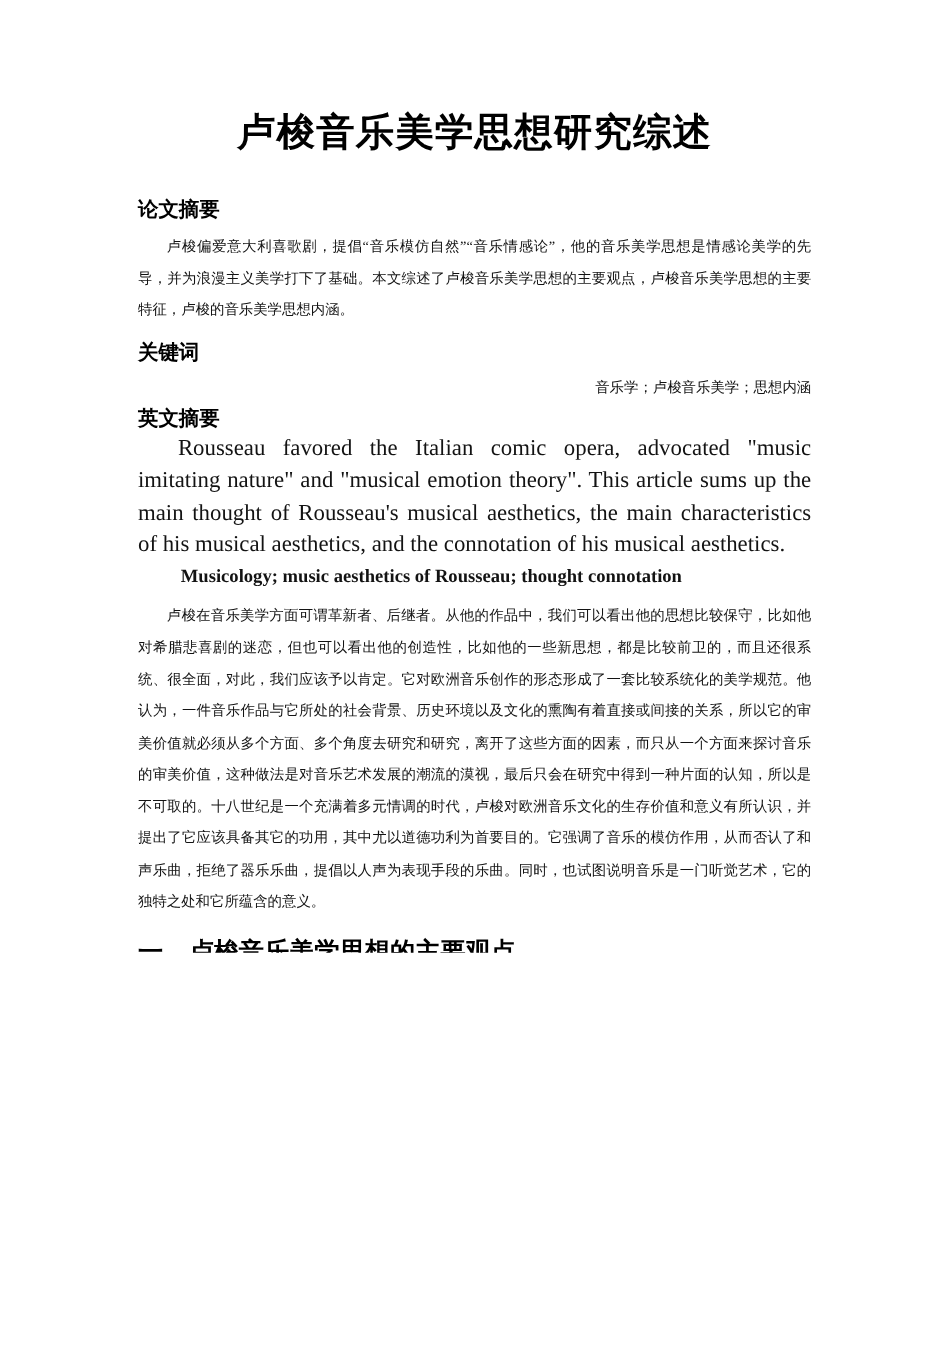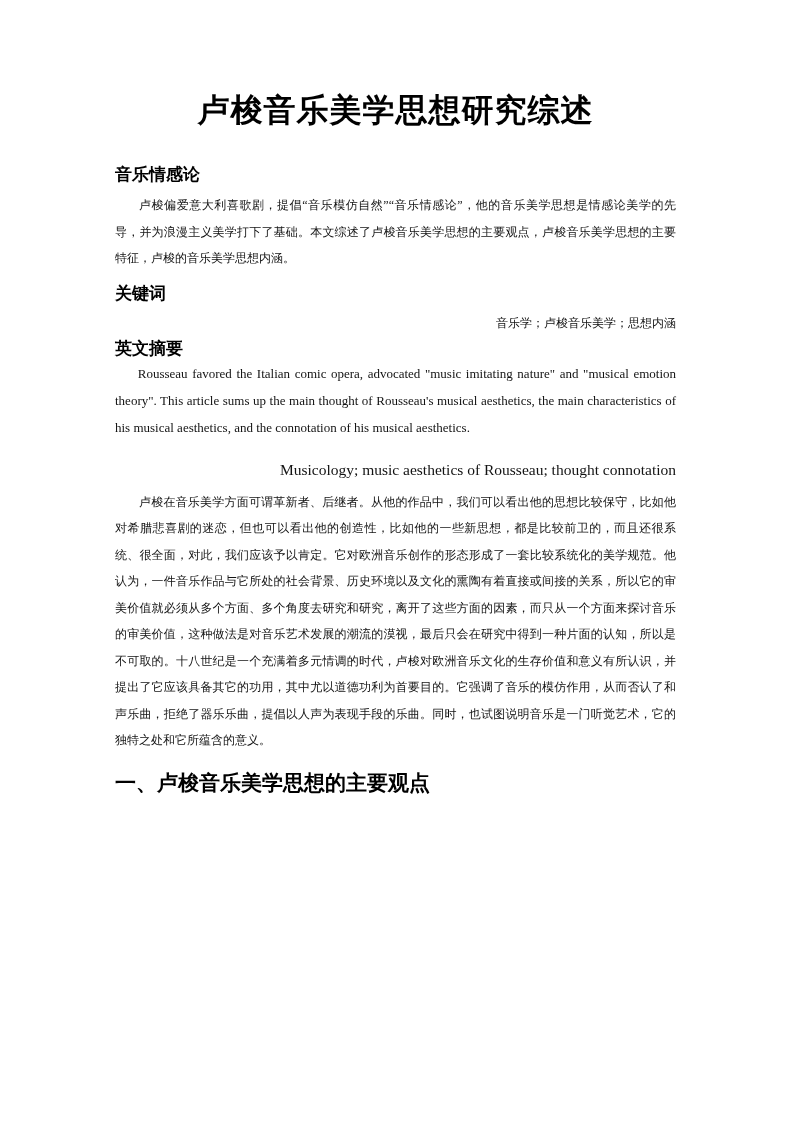--- a/index.html
+++ b/index.html
@@ -81,30 +81,31 @@
     text-indent: 1.5em;
     text-align: right;
   }
   .abstract-label {
     margin: 3px 0 0 0;
     font-size: 17px;
     line-height: 25px;
   }
   .para.en {
     margin-top: 1px;
-    font-size: 13px;
+    font-size: 19px;
     line-height: 26.8px;
     text-indent: 1.75em;
   }
   .para.kw-en {
-    margin-top: 16px;
+    margin-top: 0;
     font-size: 15.5px;
     line-height: 26.5px;
     text-indent: 2.3em;
-    text-align: right;
+    text-align: left;
+    font-weight: bold;
   }
   .para.intro-body { margin-top: 5px; }
   .para.last { margin-top: 13px; }
   .page-number {
     position: absolute;
     left: 0;
     right: 0;
     top: 1036px;
     text-align: center;
     font-size: 14px;
@@ -112,21 +113,21 @@
     color: #333333;
   }
 </style>
 </head>
 <body>
 
 <div class="page">
 
   <h1 class="doc-title">卢梭音乐美学思想研究综述</h1>
 
-  <h3 class="h-cn m1">音乐情感论</h3>
+  <h3 class="h-cn m1">论文摘要</h3>
 
   <p class="para cn abstract-cn">卢梭偏爱意大利喜歌剧，提倡“音乐模仿自然”“音乐情感论”，他的音乐美学思想是情感论美学的先导，并为浪漫主义美学打下了基础。本文综述了卢梭音乐美学思想的主要观点，卢梭音乐美学思想的主要特征，卢梭的音乐美学思想内涵。</p>
 
   <h3 class="h-cn m2">关键词</h3>
 
   <p class="para kw-cn">音乐学；卢梭音乐美学；思想内涵</p>
 
   <h3 class="h-cn m3">英文摘要</h3>
 
 

